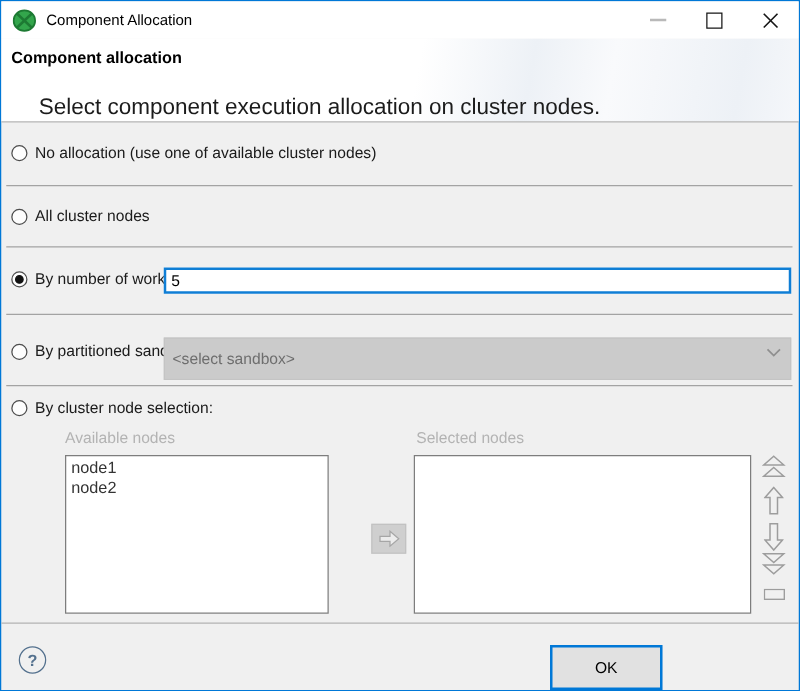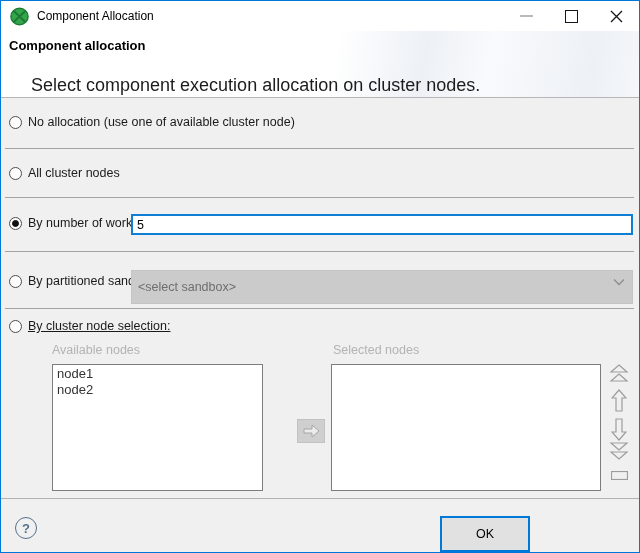--- a/index.html
+++ b/index.html
@@ -92,21 +92,21 @@
     </div>
   </div>
 
   <div class="header">
     <div class="header-title">Component allocation</div>
     <div class="header-subtitle">Select component execution allocation on cluster nodes.</div>
   </div>
 
   <div class="radio-row" style="top:109px;">
     <span class="radio"></span>
-    <span class="radio-label">No allocation (use one of available cluster node)</span>
+    <span class="radio-label">No allocation (use one of available cluster nodes)</span>
   </div>
   <div class="sep" style="top:147px;"></div>
 
   <div class="radio-row" style="top:160px;">
     <span class="radio"></span>
     <span class="radio-label">All cluster nodes</span>
   </div>
   <div class="sep" style="top:196px;"></div>
 
   <div class="radio-row" style="top:210px;">
@@ -121,21 +121,21 @@
     <span class="radio-label">By partitioned sandbox:</span>
   </div>
   <div class="sandbox-combo">
     <span>&lt;select sandbox&gt;</span>
     <svg class="combo-chevron" width="12" height="8" viewBox="0 0 12 8">
       <path d="M1 1.5 L6 6.5 L11 1.5" stroke="#8f8f8f" stroke-width="1.4" fill="none"></path>
     </svg>
   </div>
   <div class="sep" style="top:307px;"></div>
 
-  <div class="radio-row" style="top:313px;text-decoration:underline;">
+  <div class="radio-row" style="top:313px;">
     <span class="radio"></span>
     <span class="radio-label">By cluster node selection:</span>
   </div>
 
   <div class="list-label" style="left:51px;">Available nodes</div>
   <div class="list-label" style="left:332px;">Selected nodes</div>
 
   <div class="node-list" style="left:51px;width:211px;">
     <div class="list-item">node1</div>
     <div class="list-item">node2</div>

